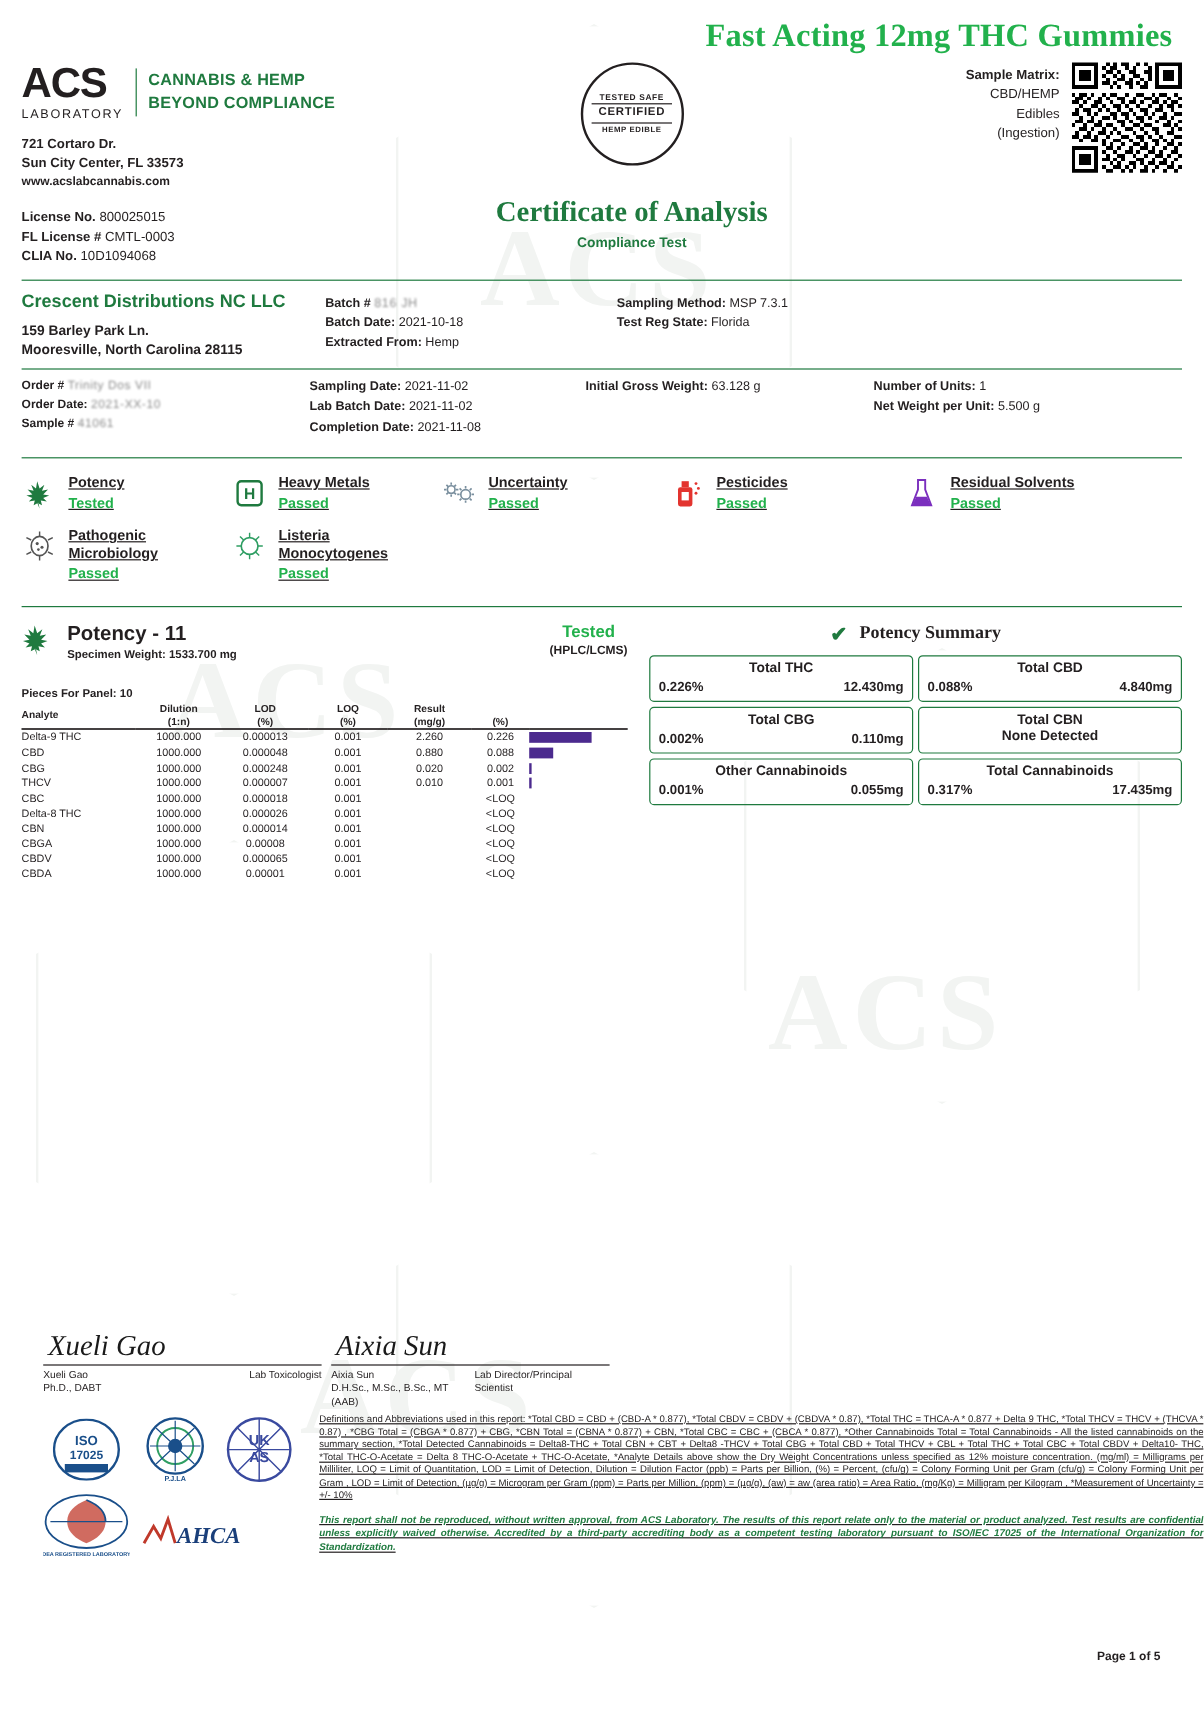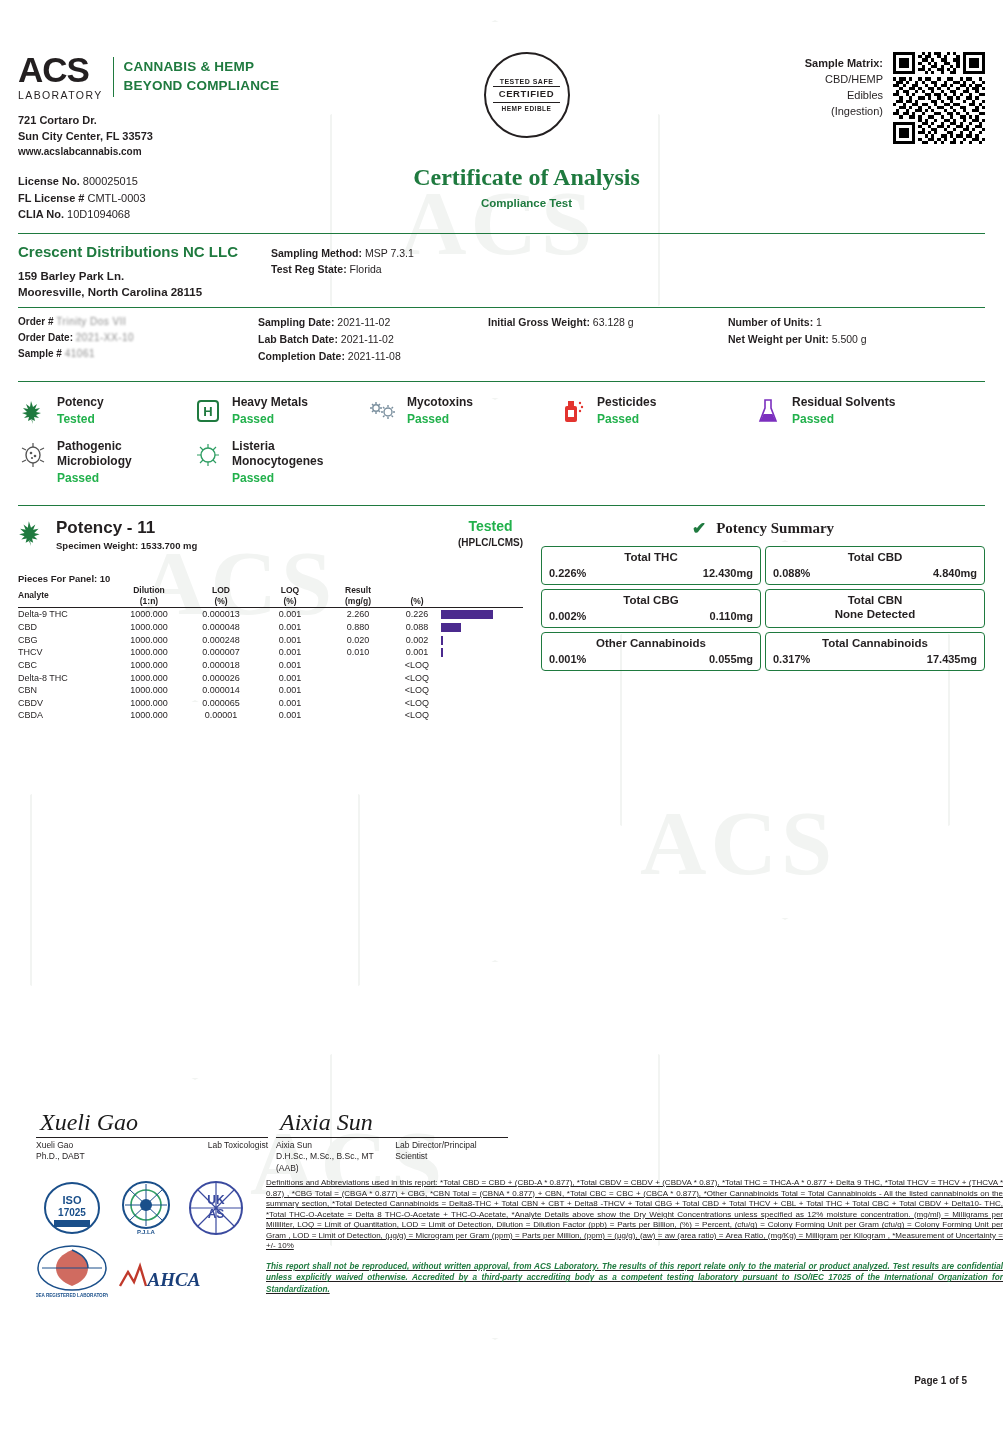--- a/index.html
+++ b/index.html
@@ -87,21 +87,21 @@
   .blur { color: #8d8d8d; filter: blur(1.1px); letter-spacing: .5px;}
 
   .order-block { display: flex; padding: 6px 0 7px 0; }
   .ob-1 { width: 240px; font-size: 10px; line-height: 1.6; }
   .ob-2 { width: 230px; font-size: 10.5px; line-height: 1.6; }
   .ob-3 { width: 240px; font-size: 10.5px; line-height: 1.6; }
   .ob-4 { flex: 1; font-size: 10.5px; line-height: 1.6; }
 
   
   .tests { padding: 13px 0 10px 0; }
-  .test-row { display: flex; }
+  .test-row { display: flex; text-decoration: underline; }
   .test-row + .test-row { margin-top: 12px; }
   .test-item { display: flex; align-items: flex-start; gap: 9px; }
   .test-ic { width: 30px; height: 32px; flex: 0 0 30px; display: flex; align-items: center; justify-content: center; }
   .test-txt .name { font-size: 12px; font-weight: bold; line-height: 1.25; }
   .test-txt .res { font-size: 12px; font-weight: bold; color: #22b14c; margin-top: 2px;}
 
   
   .pot-wrap { display: flex; padding-top: 12px; gap: 18px; }
   .pot-left { width: 505px; }
   .pot-head { display: flex; align-items: flex-start; }
@@ -158,20 +158,21 @@
     <div class="wm-hex" style="left:30px; top:700px; width:330px; height:380px; clip-path:polygon(50% 0%,100% 25%,100% 75%,50% 100%,0% 75%,0% 25%);"></div>
     <div class="wm-hex" style="left:330px; top:960px; width:330px; height:380px; clip-path:polygon(50% 0%,100% 25%,100% 75%,50% 100%,0% 75%,0% 25%);"></div>
     <div class="wm-text" style="left:400px; top:170px;">ACS</div>
     <div class="wm-text" style="left:140px; top:530px;">ACS</div>
     <div class="wm-text" style="left:640px; top:790px;">ACS</div>
     <div class="wm-text" style="left:250px; top:1110px;">ACS</div>
   </div>
 
   <div class="content">
 
+    <div class="title-banner">Fast Acting 12mg THC Gummies</div>
 
     <div class="hdr">
 
       <div class="hdr-left">
         <div class="logo-row">
           <div>
             <div class="logo-acs">ACS</div>
             <div class="logo-lab">LABORATORY</div>
           </div>
           <div class="logo-div"></div>
@@ -444,20 +445,25 @@
     <hr class="rule">
 
     <div class="client-block">
       <div class="cb-1">
         <div class="cb-company">Crescent Distributions NC LLC</div>
         <div class="cb-addr">
           <div>159 Barley Park Ln.</div>
           <div>Mooresville, North Carolina 28115</div>
         </div>
       </div>
+      <div class="cb-2">
+        <div><span class="k">Batch #</span> <span class="blur">816 JH</span></div>
+        <div><span class="k">Batch Date:</span> <span>2021-10-18</span></div>
+        <div><span class="k">Extracted From:</span> <span>Hemp</span></div>
+      </div>
       <div class="cb-3">
         <div><span class="k">Sampling Method:</span> <span>MSP 7.3.1</span></div>
         <div><span class="k">Test Reg State:</span> <span>Florida</span></div>
       </div>
       <div class="cb-4"></div>
     </div>
 
     <hr class="rule-thin">
 
     <div class="order-block">
@@ -512,21 +518,21 @@
             <svg width="28" height="22" viewBox="0 0 28 22">
               <g fill="none" stroke="#7a8f9e" stroke-width="1.4">
                 <circle cx="7" cy="8" r="3.2"></circle>
                   <circle cx="19" cy="12" r="4"></circle>
                 <path d="M7 2v2M7 12v2M1 8h2M11 8h2M3 4l1.5 1.5M11 4L9.5 5.5M3 12l1.5-1.5M11 12L9.5 10.5"></path>
                 <path d="M19 5v2M19 17v2M12 12h2M24 12h2M14 7l1.5 1.5M24 7l-1.5 1.5M14 17l1.5-1.5M24 17l-1.5-1.5"></path>
               </g>
             </svg>
           </div>
           <div class="test-txt">
-            <div class="name">Mycotoxins</div>
+            <div class="name">Uncertainty</div>
             <div class="res">Passed</div>
           </div>
         </div>
         <div class="test-item" style="width:195px">
           <div class="test-ic">
             <svg width="22" height="26" viewBox="0 0 22 26">
               <rect x="3" y="8" width="12" height="16" rx="2" fill="#e3342f"></rect>
               <rect x="6" y="3" width="6" height="5" fill="#e3342f"></rect>
               <rect x="6" y="12" width="6" height="7" fill="#fff"></rect>
               <g fill="#e3342f">
@@ -694,20 +700,29 @@
                 <td class="c">0.000026</td>
                 <td class="c">0.001</td>
                 <td class="c"></td>
                 <td class="c">&lt;LOQ</td>
                 <td></td>
               </tr>
               <tr>
                 <td class="l">CBN</td>
                 <td class="c">1000.000</td>
                 <td class="c">0.000014</td>
+                <td class="c">0.001</td>
+                <td class="c"></td>
+                <td class="c">&lt;LOQ</td>
+                <td></td>
+              </tr>
+              <tr>
+                <td class="l">CBGA</td>
+                <td class="c">1000.000</td>
+                <td class="c">0.00008</td>
                 <td class="c">0.001</td>
                 <td class="c"></td>
                 <td class="c">&lt;LOQ</td>
                 <td></td>
               </tr>
               <tr>
                 <td class="l">CBDV</td>
                 <td class="c">1000.000</td>
                 <td class="c">0.000065</td>
                 <td class="c">0.001</td>

